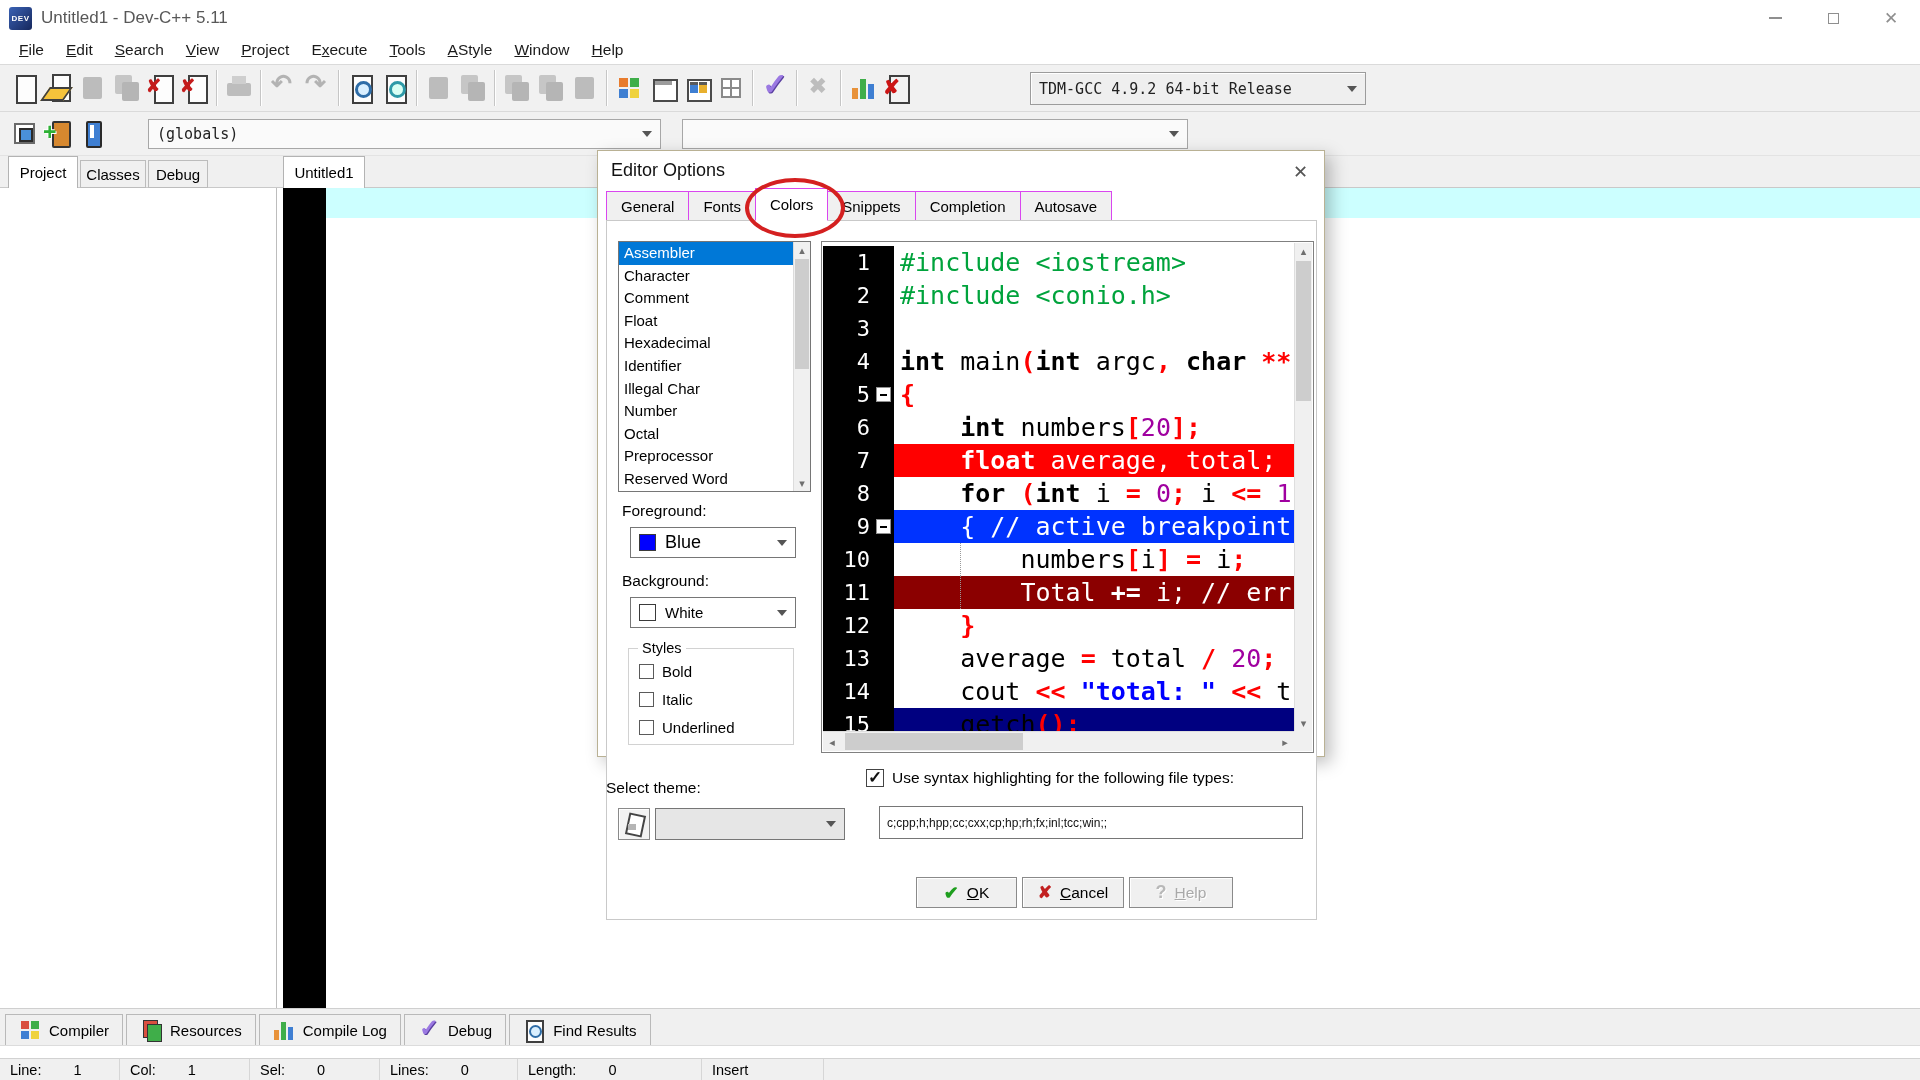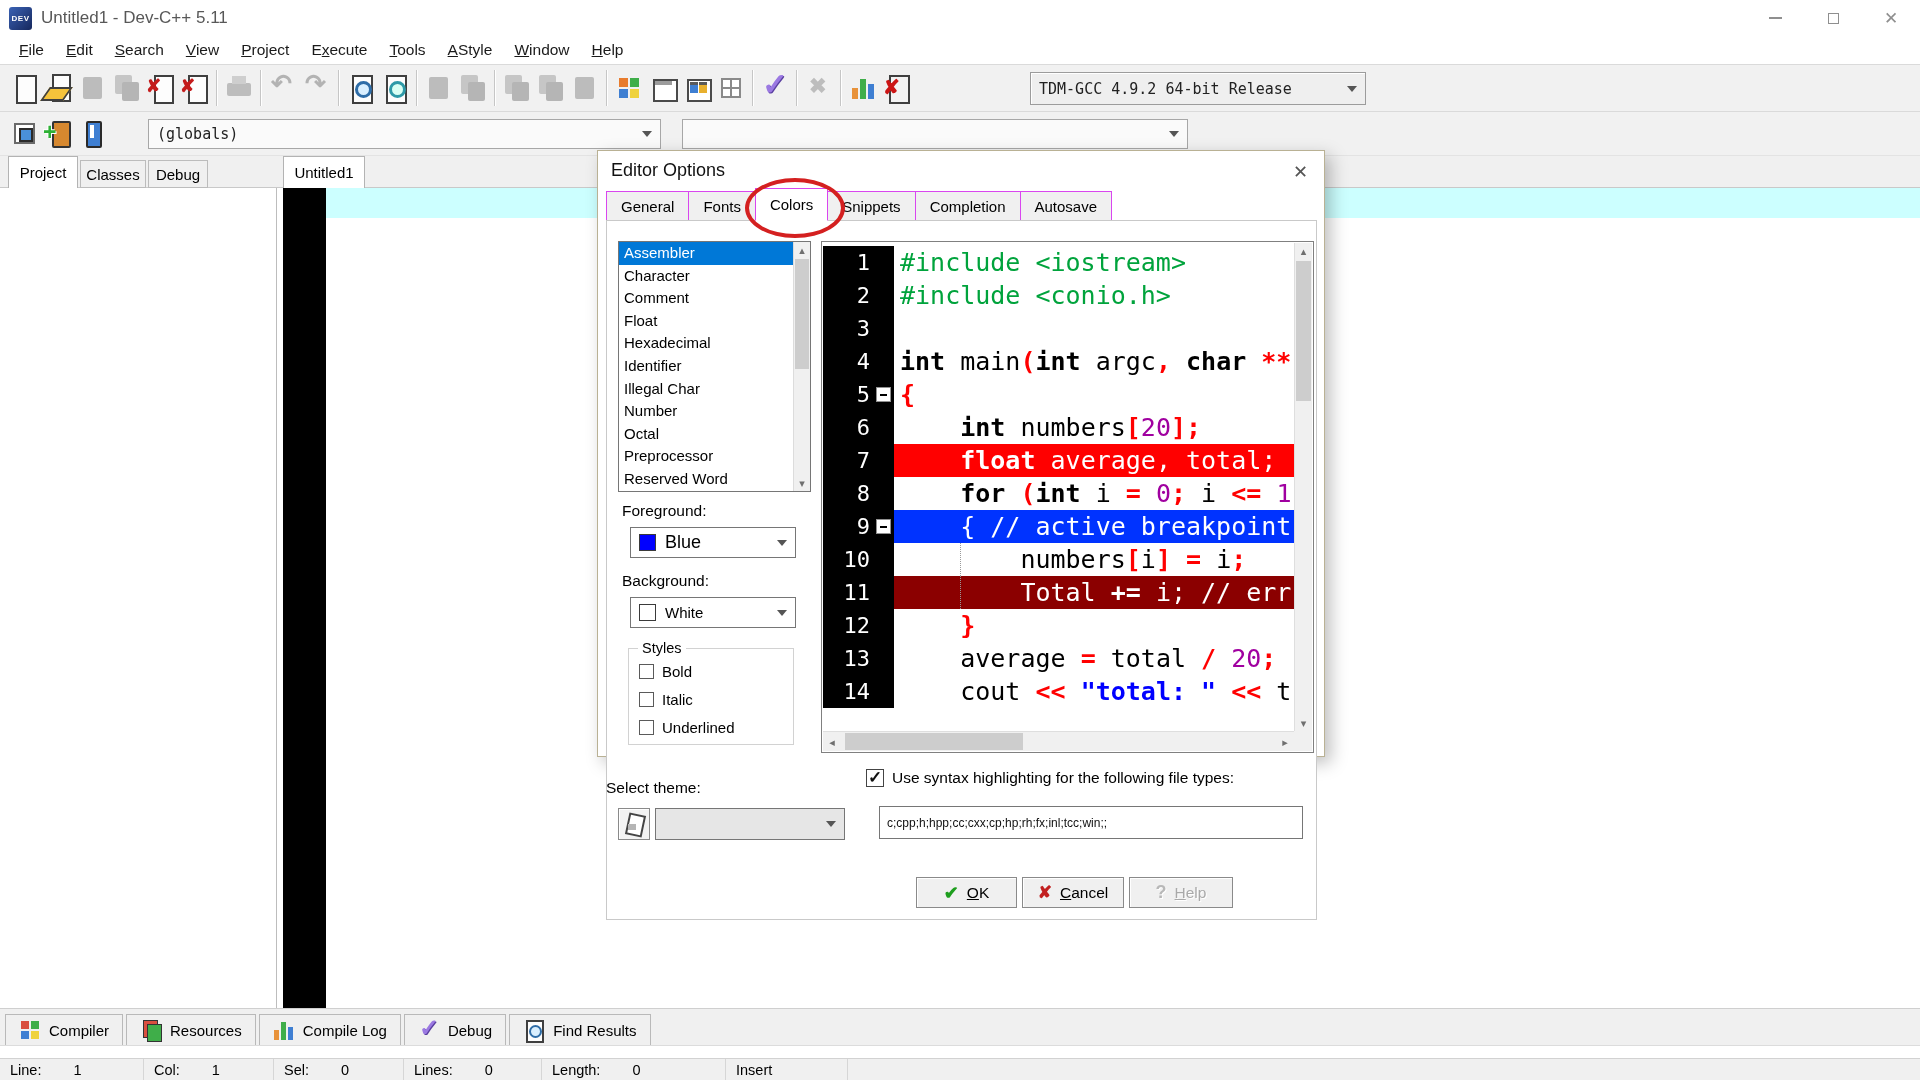--- a/index.html
+++ b/index.html
@@ -90,21 +90,21 @@
 .bi-res::before{content:"";position:absolute;left:3px;top:1px;width:13px;height:16px;background:#d94f3f;border:1px solid #333}
 .bi-res::after{content:"";position:absolute;left:7px;top:5px;width:13px;height:16px;background:#3fae49;border:1px solid #333}
 .bi-log::before{content:"";position:absolute;left:1px;top:1px;width:20px;height:20px;background:linear-gradient(#e8923a,#e8923a) 0px 100%/5px 10px no-repeat,linear-gradient(#3fae49,#3fae49) 7px 100%/5px 18px no-repeat,linear-gradient(#3f7fd2,#3f7fd2) 14px 100%/5px 13px no-repeat}
 .bi-debug::before{content:"✓";position:absolute;left:1px;top:-5px;font-size:24px;font-weight:bold;color:#9b79e2;text-shadow:1px 1px 0 #5a3fa0}
 .bi-find::before{content:"";position:absolute;left:3px;top:1px;width:14px;height:19px;background:#fdfdfd;border:2px solid #3f3f3f}
 .bi-find::after{content:"";position:absolute;left:6px;top:6px;width:9px;height:9px;border:2px solid #2e6da8;border-radius:50%;background:#d9efff}
 #wstrip{position:absolute;left:0;top:1045px;width:100%;height:13px;background:#fff;border-top:1px solid #dcdcdc}
 #statusbar{position:absolute;left:0;top:1058px;width:100%;height:22px;background:#f0f0f0;border-top:1px solid #d2d2d2;display:flex;font-size:14.5px;align-items:stretch}
 .sseg{display:flex;align-items:center;padding-left:10px;border-right:1px solid #d6d6d6}
 .sval{margin-left:32px}
-#sseg0{width:144px}#sseg1{width:130px}#sseg2{width:130px}#sseg3{width:138px}#sseg4{width:184px}#sseg5{width:122px}
+#sseg0{width:120px}#sseg1{width:130px}#sseg2{width:130px}#sseg3{width:138px}#sseg4{width:184px}#sseg5{width:122px}
 #sseg6{flex:1;border-right:none}
 
 
 #dialog{position:absolute;left:597px;top:150px;width:728px;height:607px;background:#fff;border:1px solid #b9b194;box-shadow:6px 6px 16px rgba(0,0,0,.25);z-index:20}
 #dlg-title{position:absolute;left:13px;top:9px;font-size:18px;color:#111}
 #dlg-close{position:absolute;right:16px;top:10px;font-size:18px;color:#555}
 #dlg-close::before{content:"✕"}
 #dlg-tabs{position:absolute;left:8px;top:40px;height:30px;display:flex;font-size:15px}
 .dtab{height:30px;display:flex;align-items:center;padding:0 14px;border:1px solid #d946ef;margin-right:-1px;background:#f0f0f0}
 .dtab.active{background:#fff;height:33px;margin-top:-3px;position:relative;z-index:5;border-bottom:1px solid #fff}
@@ -431,20 +431,24 @@
             <span class="prev-code"><span style="color: rgb(255, 0, 0); font-weight: bold;">    }</span></span>
           </div>
           <div class="prev-row">
             <span class="prev-gut" style="background: rgb(0, 0, 0); color: rgb(255, 255, 255);">13</span>
             <span class="prev-code"><span style="color: rgb(0, 0, 0);">    average </span><span style="color: rgb(255, 0, 0); font-weight: bold;">=</span><span style="color: rgb(0, 0, 0);"> total </span><span style="color: rgb(255, 0, 0); font-weight: bold;">/</span><span style="color: rgb(0, 0, 0);"> </span><span style="color: rgb(160, 0, 160);">20</span><span style="color: rgb(255, 0, 0); font-weight: bold;">;</span></span>
           </div>
           <div class="prev-row">
             <span class="prev-gut" style="background: rgb(0, 0, 0); color: rgb(255, 255, 255);">14</span>
             <span class="prev-code"><span style="color: rgb(0, 0, 0);">    cout </span><span style="color: rgb(255, 0, 0); font-weight: bold;">&lt;&lt;</span><span style="color: rgb(0, 0, 0);"> </span><span style="color: rgb(0, 0, 255); font-weight: bold;">"total: "</span><span style="color: rgb(0, 0, 0);"> </span><span style="color: rgb(255, 0, 0); font-weight: bold;">&lt;&lt;</span><span style="color: rgb(0, 0, 0);"> t</span></span>
           </div>
+          <div class="prev-row">
+            <span class="prev-gut" style="background: rgb(0, 0, 0); color: rgb(255, 255, 255);">15</span>
+            <span class="prev-code" style="background: rgb(0, 0, 128);"><span style="color: rgb(0, 0, 0);">    getch</span><span style="color: rgb(255, 0, 0); font-weight: bold;">();</span></span>
+          </div>
         </div>
       <div id="prev-vscroll">
         <span class="sarr">▴</span>
         <span class="vthumb"></span>
         <span class="sarr bottom">▾</span>
       </div>
       <div id="prev-hscroll">
         <span class="harr">◂</span>
         <span class="hthumb"></span>
         <span class="harr right">▸</span>

